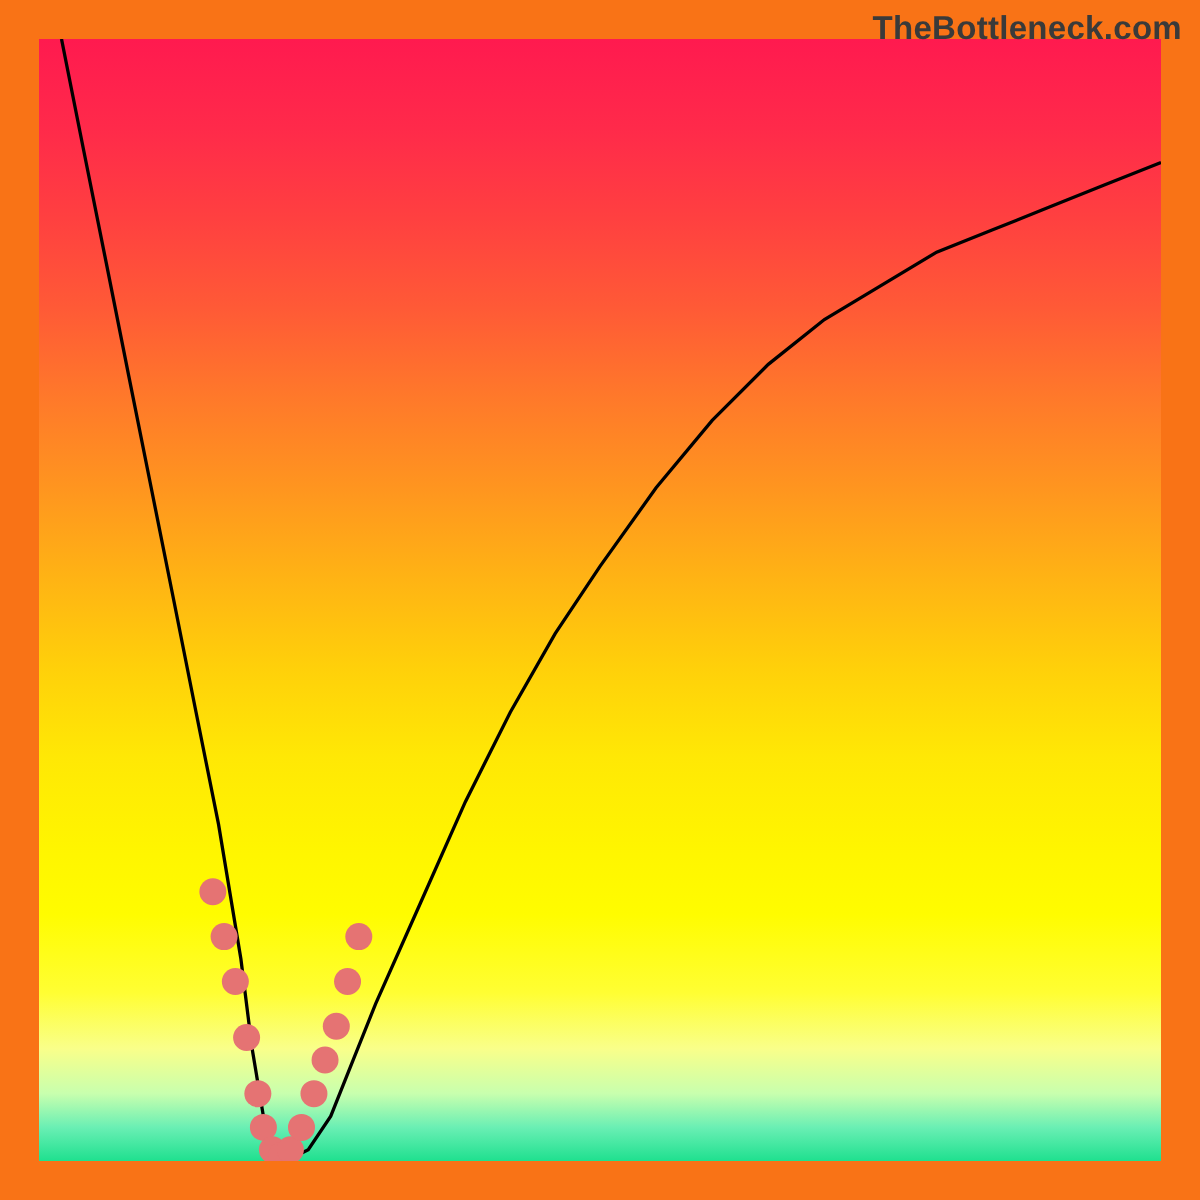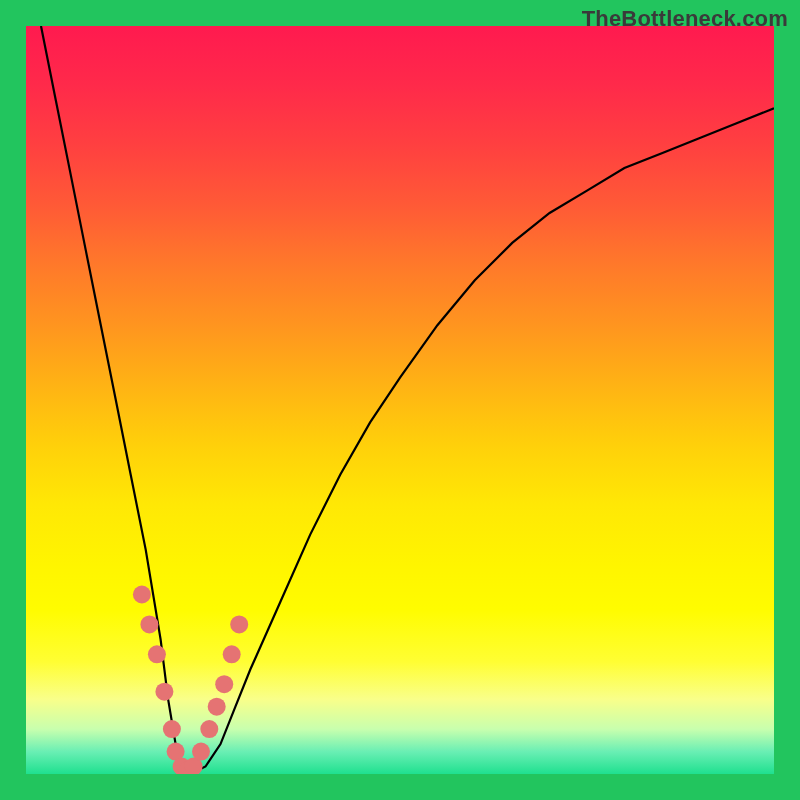--- a/index.html
+++ b/index.html
@@ -1,16 +1,16 @@
 <!DOCTYPE html>
 <html><head>
 <meta charset="utf-8">
 <style>
 html,body{margin:0;padding:0;width:800px;height:800px;overflow:hidden;background:#000;font-family:Arial,Helvetica,sans-serif}
-.frame{position:relative;width:800px;height:800px;background:#22c55e}
+.frame{position:relative;width:800px;height:800px;background:#f97316}
 .plot{position:absolute;left:26px;top:26px;width:748px;height:748px;overflow:hidden}
 .gradient{position:absolute;inset:0;background:linear-gradient(to bottom,
   #ff1a4f 0%,
   #ff2a4a 8%,
   #ff4040 16%,
   #ff5a36 24%,
   #ff792a 32%,
   #ff951f 40%,
   #ffb314 48%,
   #ffd00a 56%,

